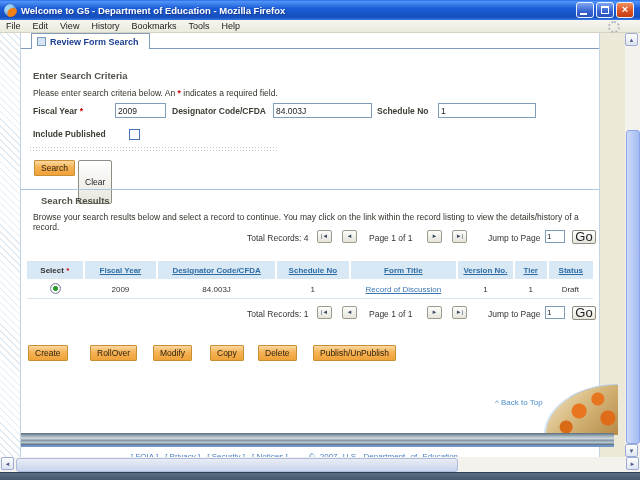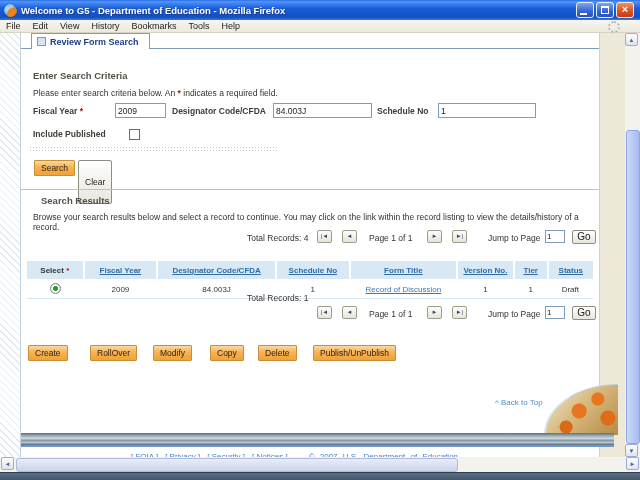--- a/index.html
+++ b/index.html
@@ -73,21 +73,21 @@
 
   .section-rule{left:0;top:156px;width:578px;border-top:1px solid #aac6e0;}
   .h-results{left:20px;top:162px;font-size:9.5px;font-weight:bold;color:#52524a;}
   .note-results{left:12px;top:179px;width:562px;color:#33332b;}
 
   .pg-lbl{position:absolute;color:#333;white-space:nowrap;}
   .mini-btn{position:absolute;width:15px;height:13px;font-size:6px;line-height:11px;padding:0;
     text-align:center;background:linear-gradient(180deg,#fdfdfb,#e6e4da);
     border:1px solid #9c9c8e;border-radius:2px;color:#3c4a66;}
   .jump-in{width:16px;height:11px;font-size:8px;padding:0 1px;}
-  .btn-go{position:absolute;width:24px;height:14px;font-size:10px;padding:0;line-height:12px;}
+  .btn-go{position:absolute;width:24px;height:14px;font-size:13px;padding:0;line-height:12px;}
 
   table.results{left:6px;top:228px;width:566px;border-collapse:collapse;font-size:8px;
     border-top:1px solid #d7e5f0;}
   table.results th{background:#d9e8f5;height:17px;font-weight:bold;border-left:2px solid #fff;
     border-bottom:1px solid #fff;white-space:nowrap;padding:0 1px;}
   table.results th:first-child{border-left:none;}
   .th-link{color:#2e6da4;text-decoration:underline;}
   .th-plain{color:#333;}
   table.results td{height:16px;text-align:center;color:#333;border-bottom:1px solid #d7e5f0;}
   .row-link{color:#3a77b5;text-decoration:underline;}
@@ -230,21 +230,21 @@
           <td>84.003J</td>
           <td>1</td>
           <td><span class="row-link">Record of Discussion</span></td>
           <td>1</td>
           <td>1</td>
           <td>Draft</td>
         </tr>
       </tbody>
         </table>
 
-      <span class="pg-lbl" style="left:226px;top:260px;">Total Records: 1</span>
+      <span class="pg-lbl" style="left:226px;top:276px;">Total Records: 1</span>
       <button class="mini-btn" style="left:296px;top:273px;">|◄</button>
       <button class="mini-btn" style="left:321px;top:273px;">◄</button>
       <span class="pg-lbl" style="left:348px;top:276px;">Page 1 of 1</span>
       <button class="mini-btn" style="left:406px;top:273px;">►</button>
       <button class="mini-btn" style="left:431px;top:273px;">►|</button>
       <span class="pg-lbl" style="left:467px;top:276px;">Jump to Page</span>
       <input class="txt jump-in" style="left: 524px; top: 273px;" value="1">
       <button class="btn-gray btn-go" style="left:551px;top:273px;">Go</button>
 
       <div class="actions">

